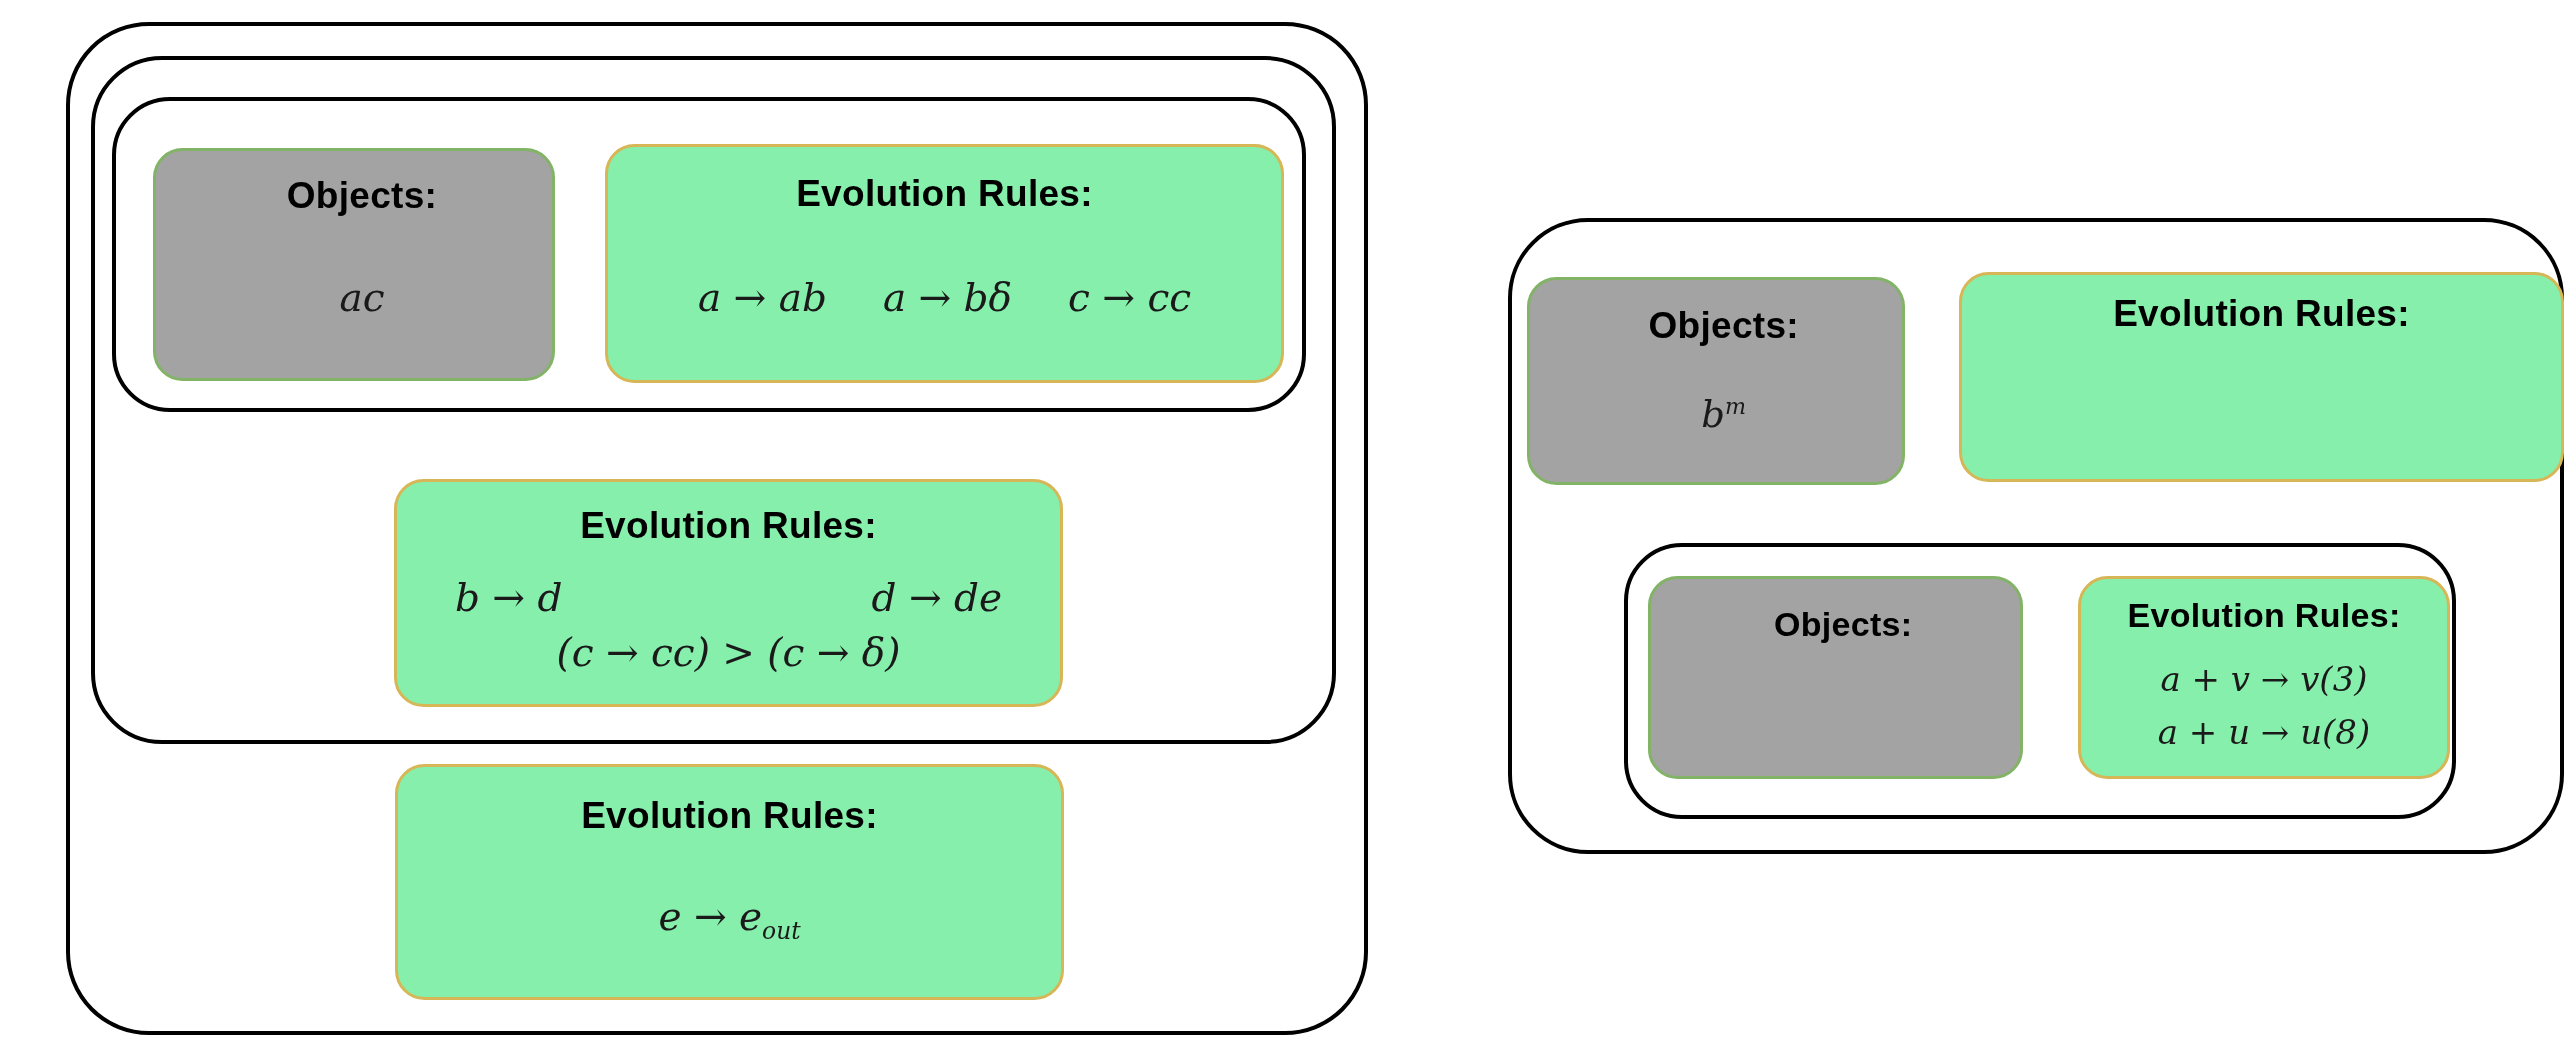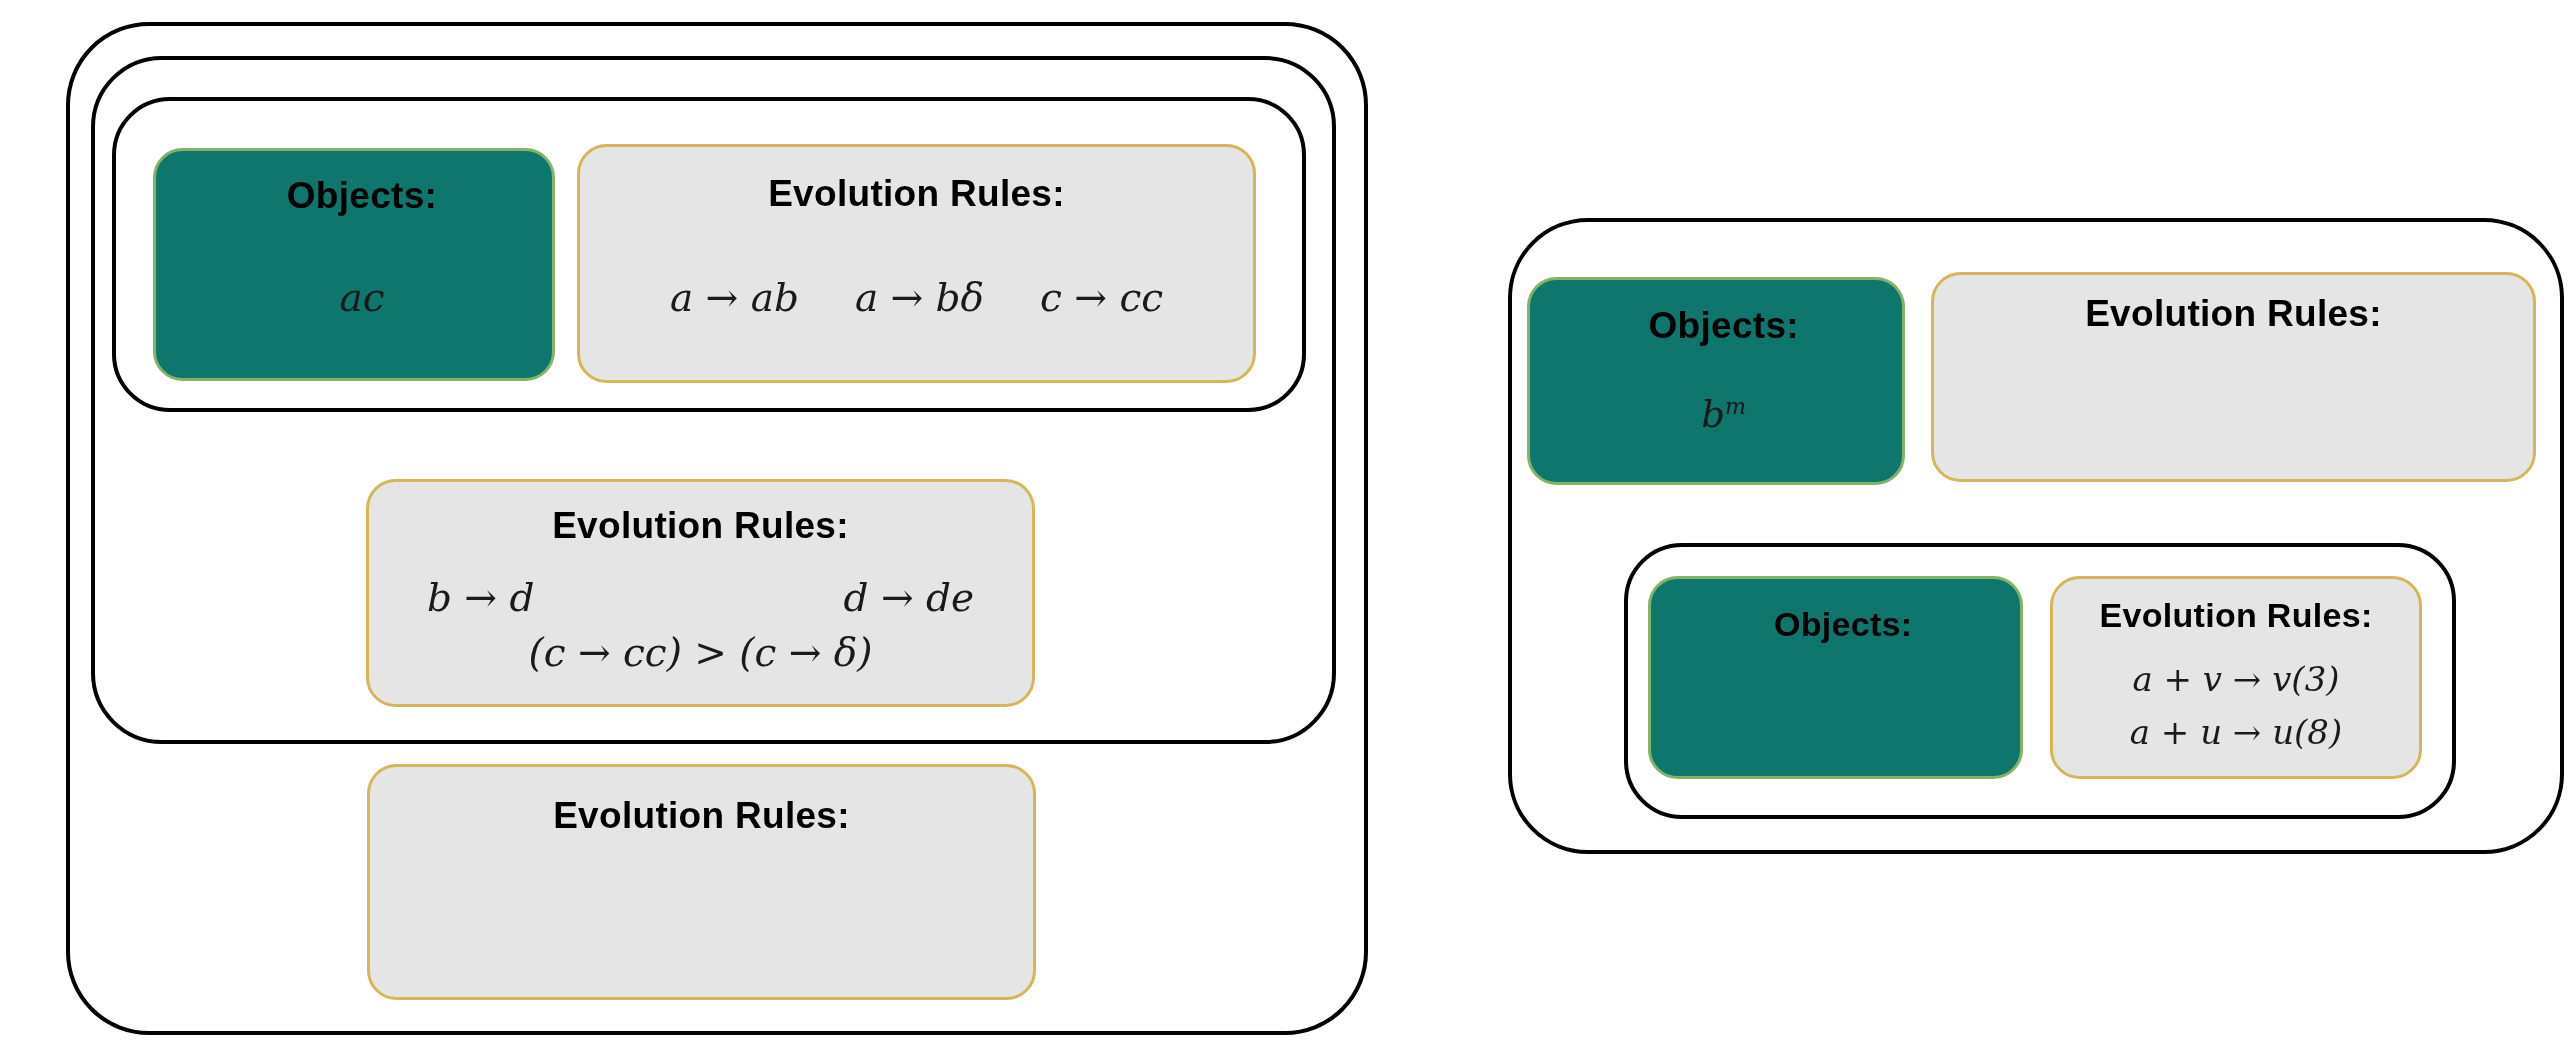--- a/index.html
+++ b/index.html
@@ -20,27 +20,28 @@
   
   .cbox{
     position:absolute;
     box-sizing:border-box;
     border-radius:29.5px;
     display:flex;
     flex-direction:column;
     align-items:center;
   }
   .objects{
-    background:#0f766e;
+    background:#a3a3a3;
     border:3.1px solid #82b366;
     padding-left:16px;
   }
   .rules{
-    background:#e5e5e5;
+    background:#86efac;
     border:3.1px solid #d6b656;
+    margin-left:28px;
   }
   .box-title{
     font-weight:700;
     font-size:37px;
     color:#000000;
     letter-spacing:0.3px;
     white-space:nowrap;
   }
   .box-title.small{font-size:34px;}
   .box-content{
@@ -111,20 +112,23 @@
               <span class="math">d → de</span>
             </div>
             <div class="math">(c → cc) &gt; (c → δ)</div>
           </div>
         </div>
       </div>
     </div>
 
     <div class="cbox rules" style="left:297px;top:738px;width:669px;height:236px;padding-top:28px;">
       <div class="box-title">Evolution Rules:</div>
+      <div class="box-content f64">
+        <div class="math">e → e<sub>out</sub></div>
+      </div>
     </div>
   </div>
 
   <div class="membrane" style="left:1508px;top:218px;width:1056px;height:636px;border-radius:80px;">
 
     <div class="cbox objects" style="left:14.7px;top:55px;width:378px;height:208px;padding-top:24.6px;">
       <div class="box-title">Objects:</div>
       <div class="box-content f60">
         <div class="math">b<sup>m</sup></div>
       </div>

